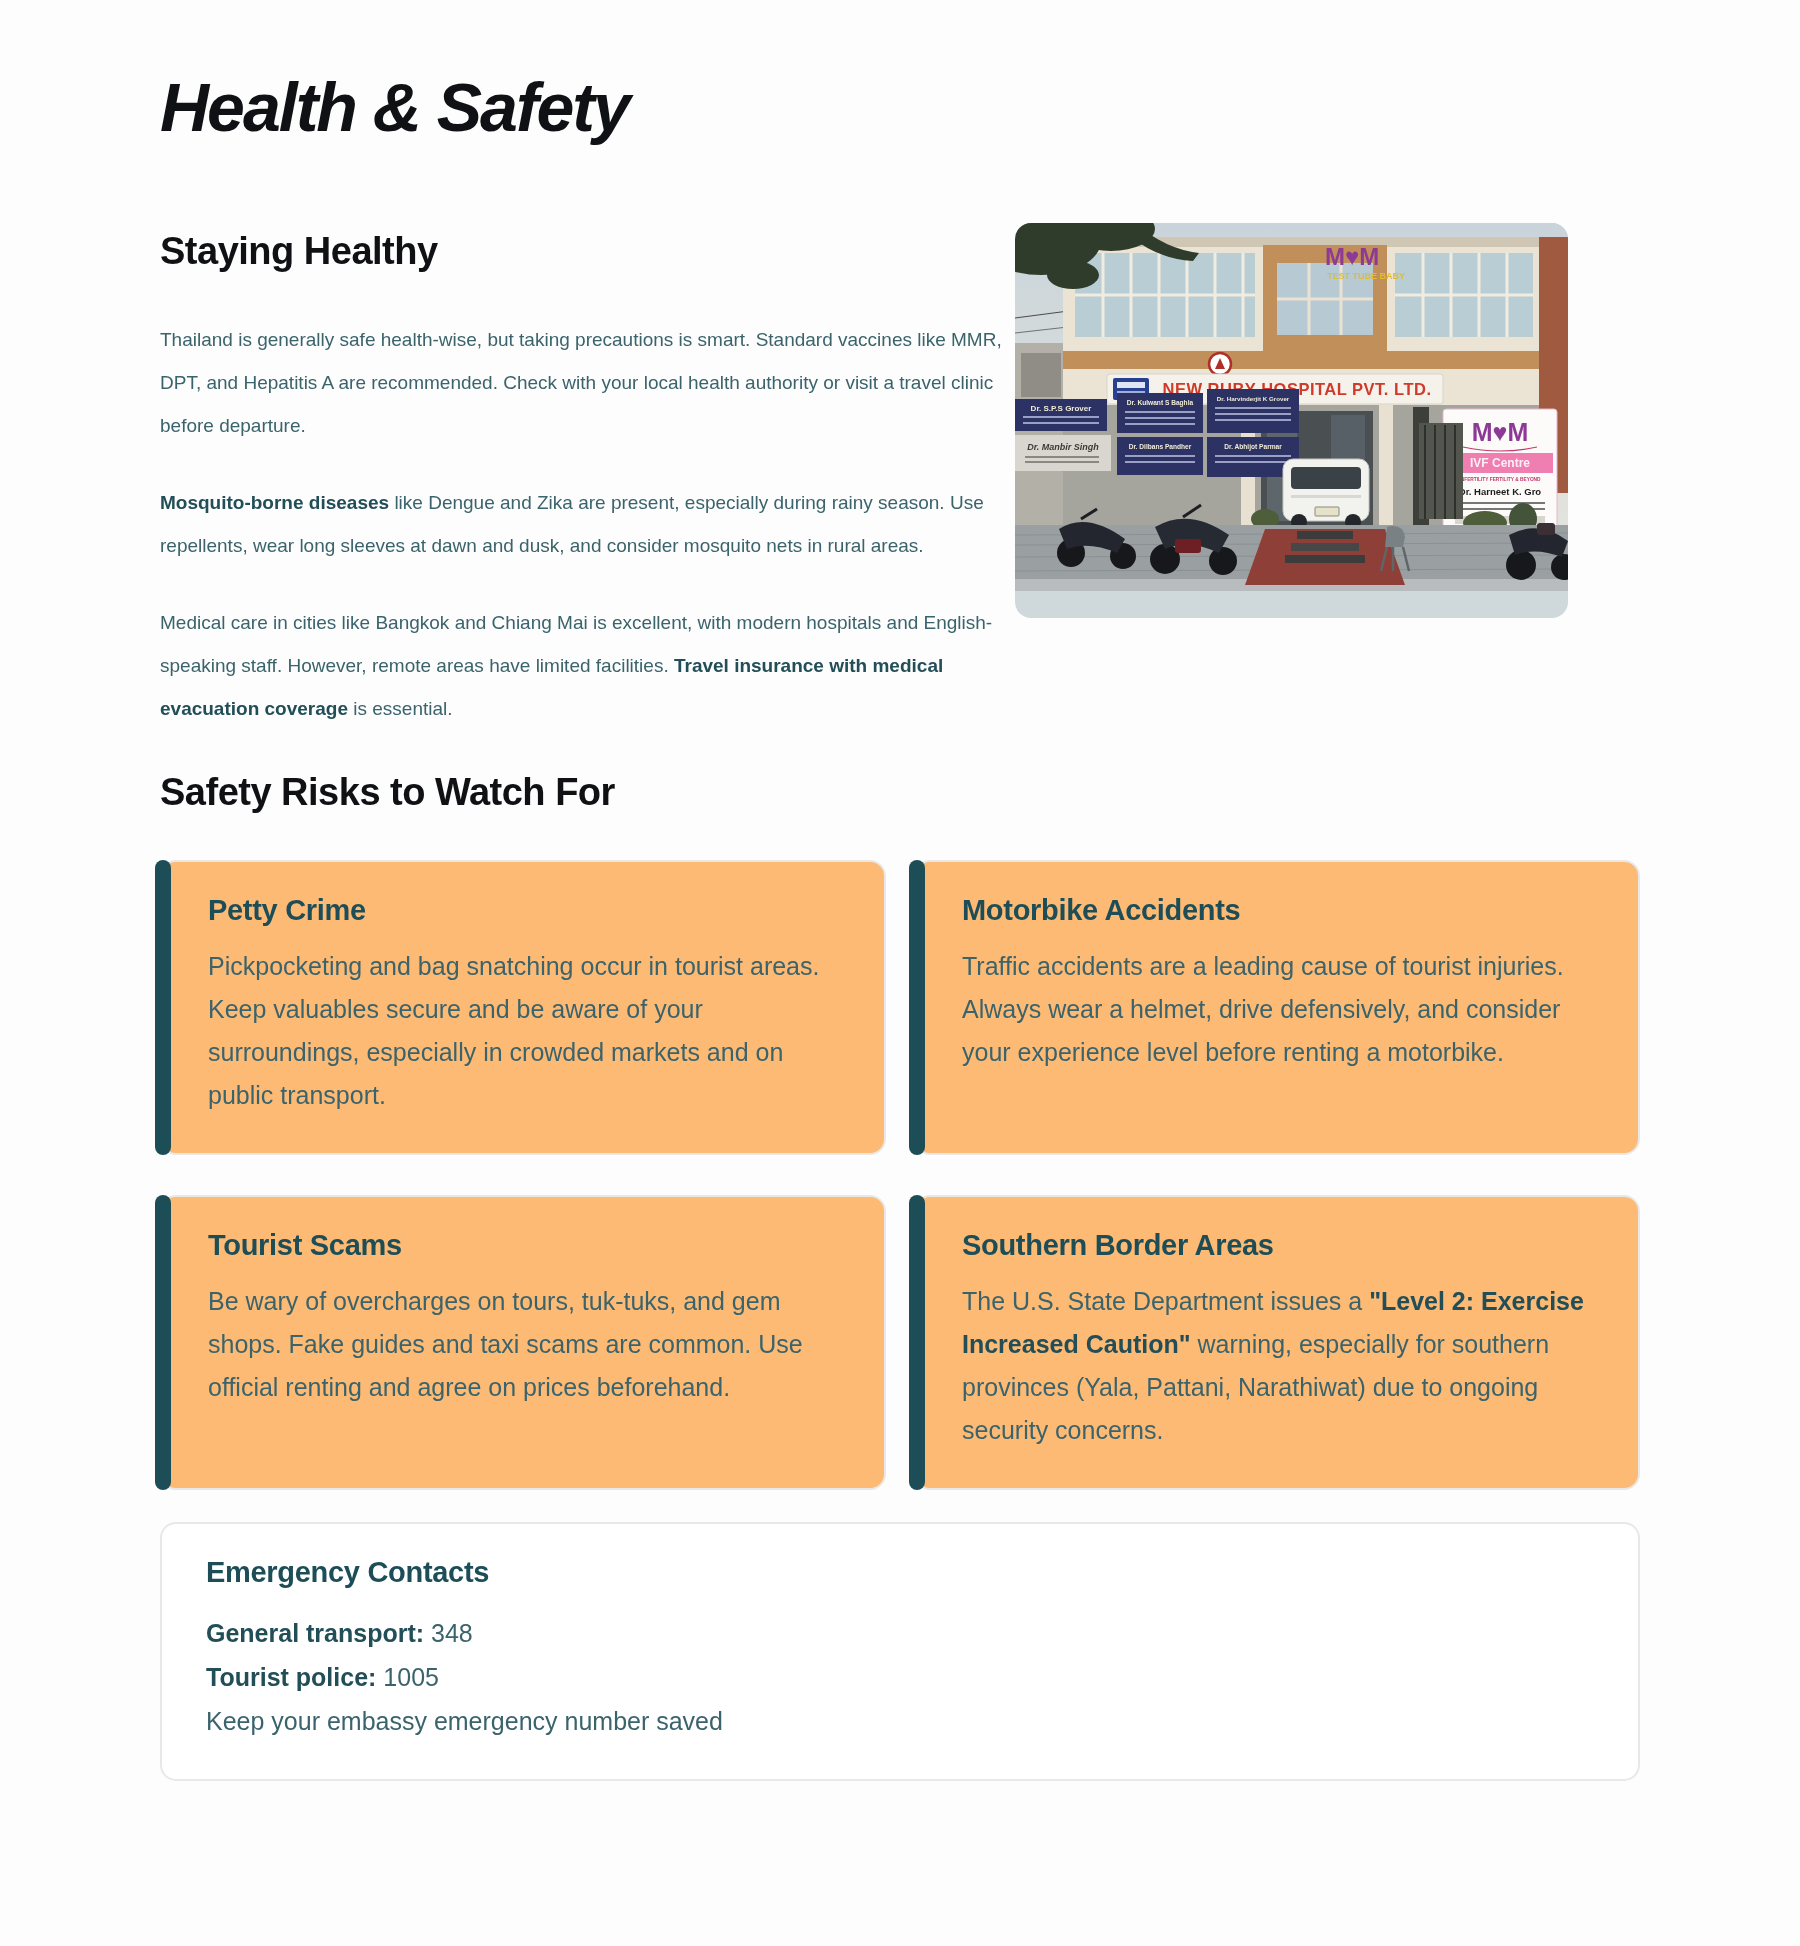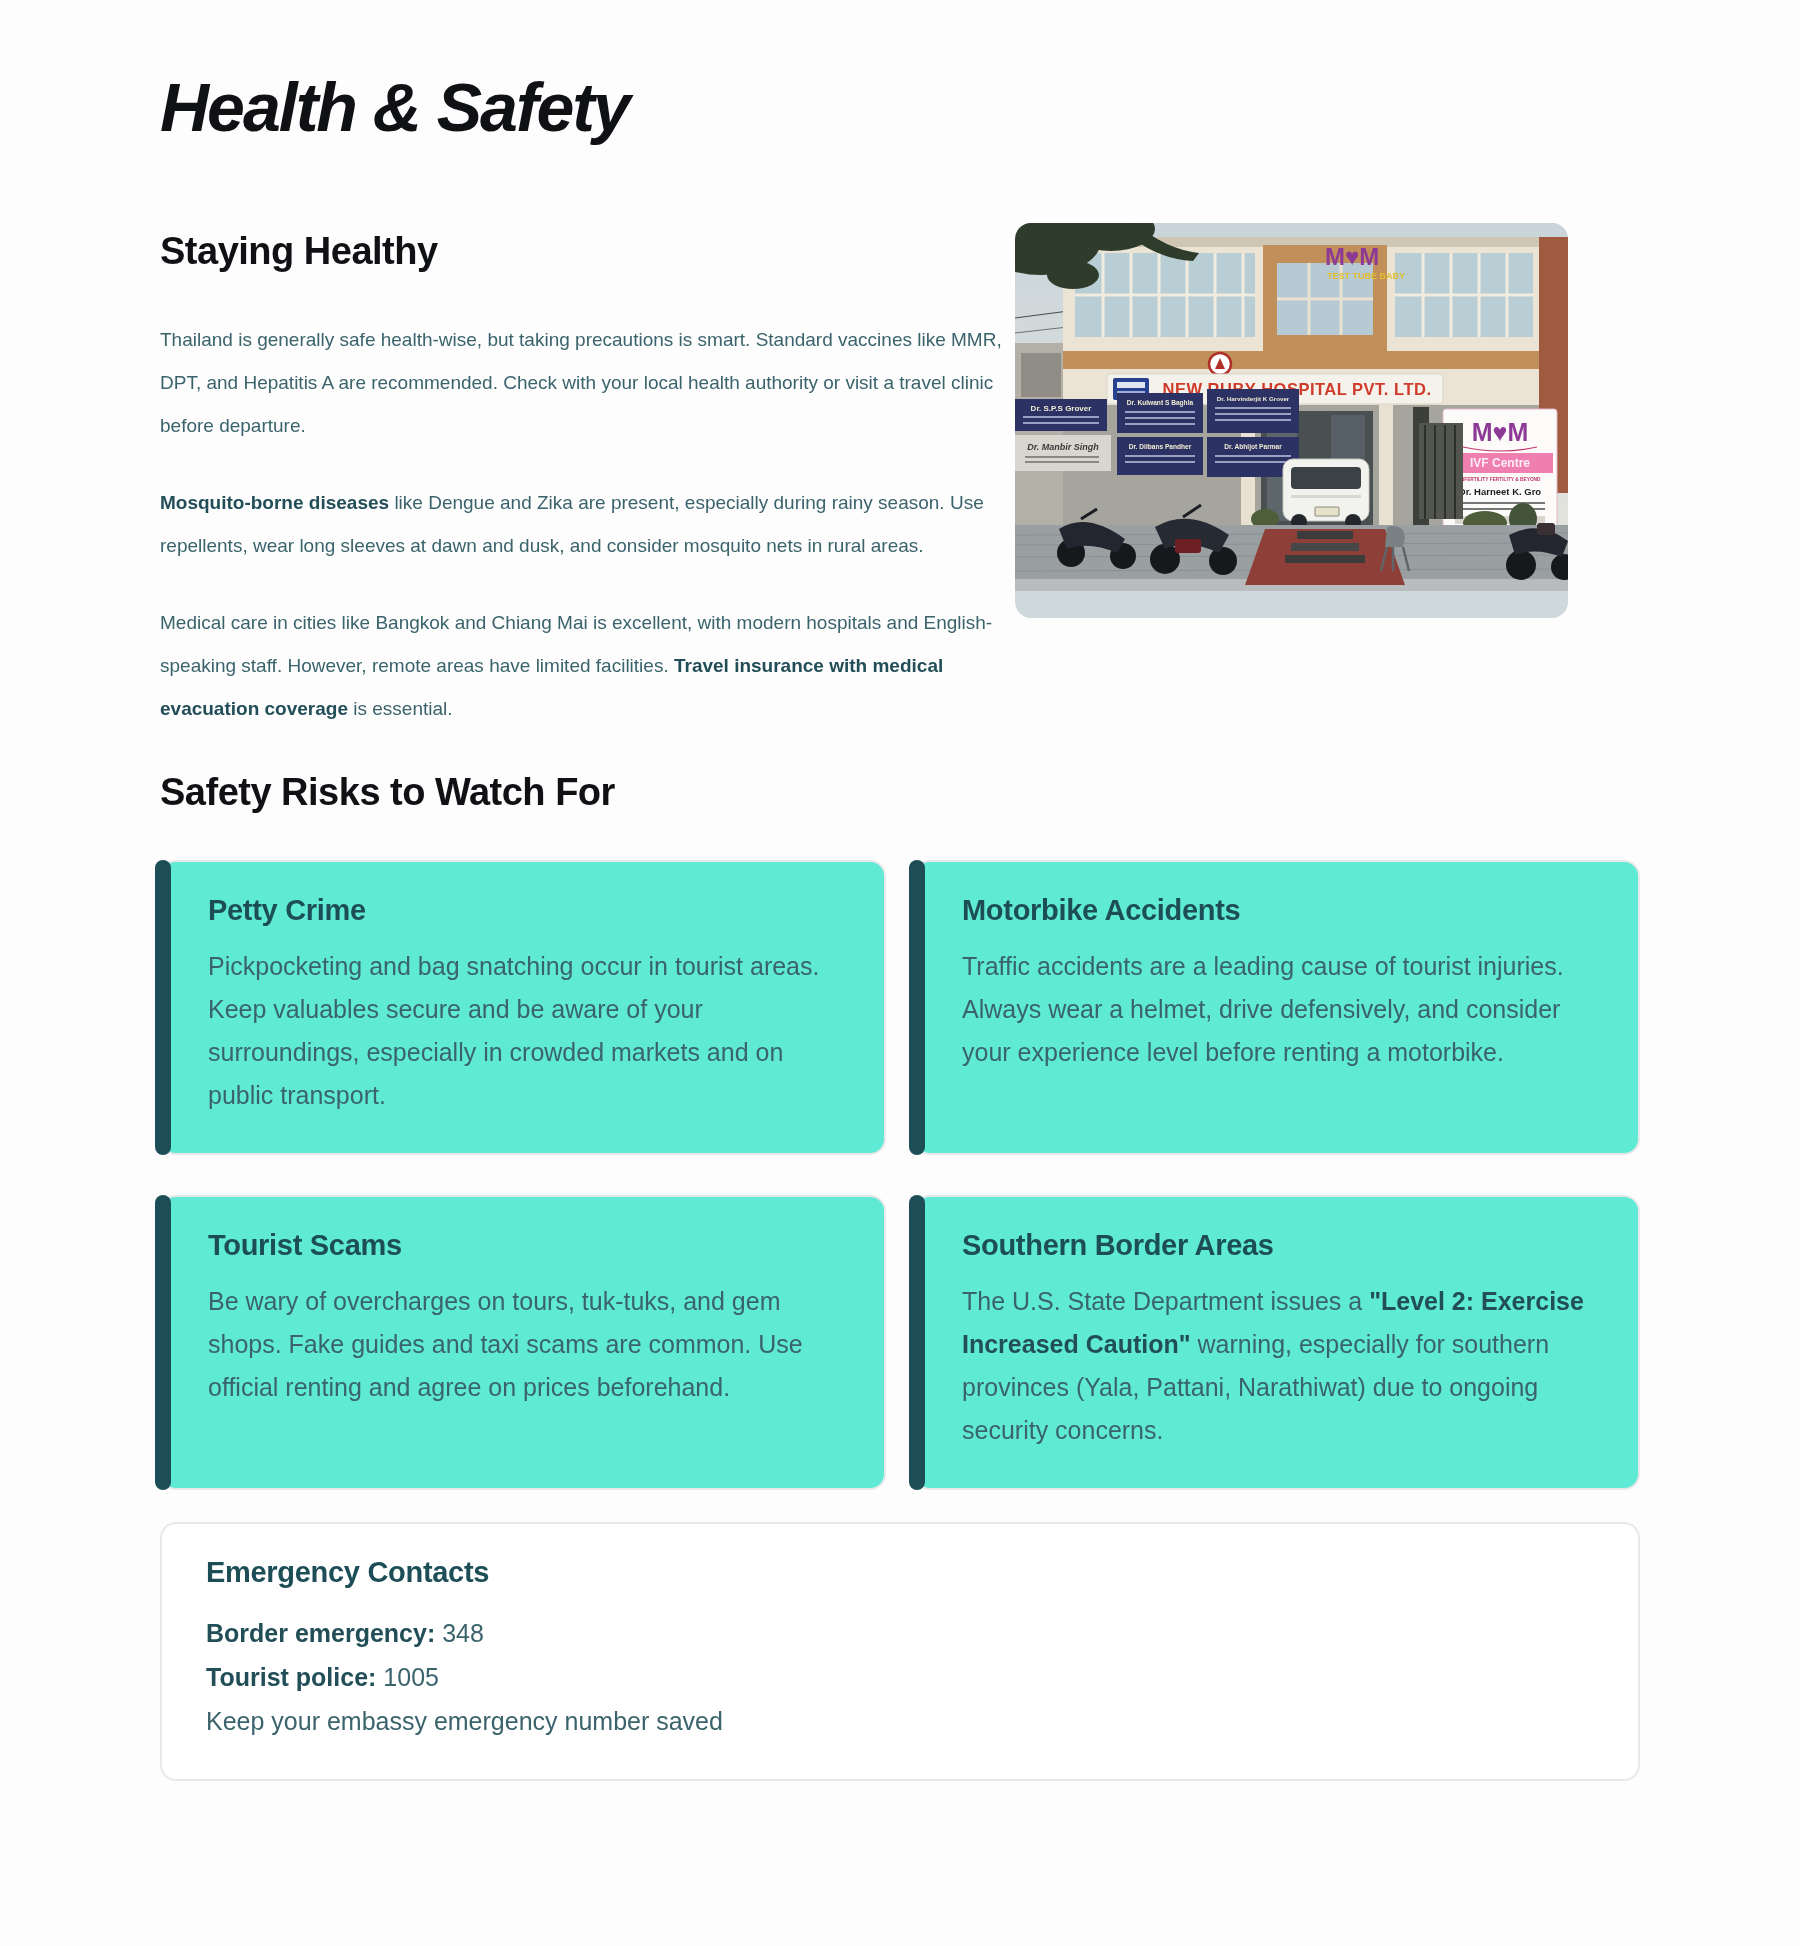--- a/index.html
+++ b/index.html
@@ -45,21 +45,21 @@
   .photo-wrap svg { display:block; }
   
   .risks-title { margin-top:44px; margin-bottom:40px; }
   .cards-grid {
     display:grid;
     grid-template-columns:1fr 1fr;
     gap:40px 28px;
   }
   .risk-card {
     position:relative;
-    background:#5eead4;
+    background:#fdba74;
     border:2px solid #e8e8e8;
     border-radius:16px;
     padding:32px 40px 36px 46px;
   }
   .risk-card::before {
     content:"";
     position:absolute;
     left:-7px; top:-2px; bottom:-2px;
     width:16px;
     border-radius:10px;
@@ -326,18 +326,18 @@
 
     <div class="risk-card">
       <h3 class="card-title">Southern Border Areas</h3>
       <p class="card-body"><span>The U.S. State Department issues a </span><strong class="b-teal">"Level 2: Exercise Increased Caution"</strong><span> warning, especially for southern provinces (Yala, Pattani, Narathiwat) due to ongoing security concerns.</span></p>
     </div>
 
   </div>
 
   <div class="emergency-card">
     <h3 class="card-title">Emergency Contacts</h3>
-    <p class="em-line"><strong class="em-label">Border emergency:</strong> <span>348</span></p>
+    <p class="em-line"><strong class="em-label">General transport:</strong> <span>348</span></p>
     <p class="em-line"><strong class="em-label">Tourist police:</strong> <span>1005</span></p>
     <p class="em-line">Keep your embassy emergency number saved</p>
   </div>
 
 </div>
 
 </body></html>

